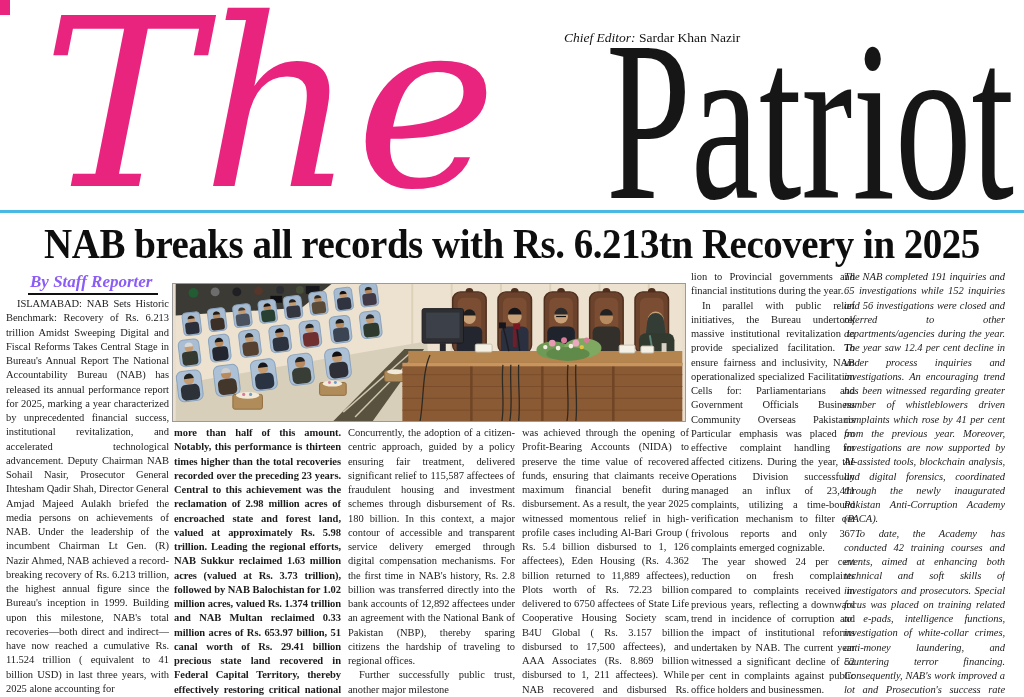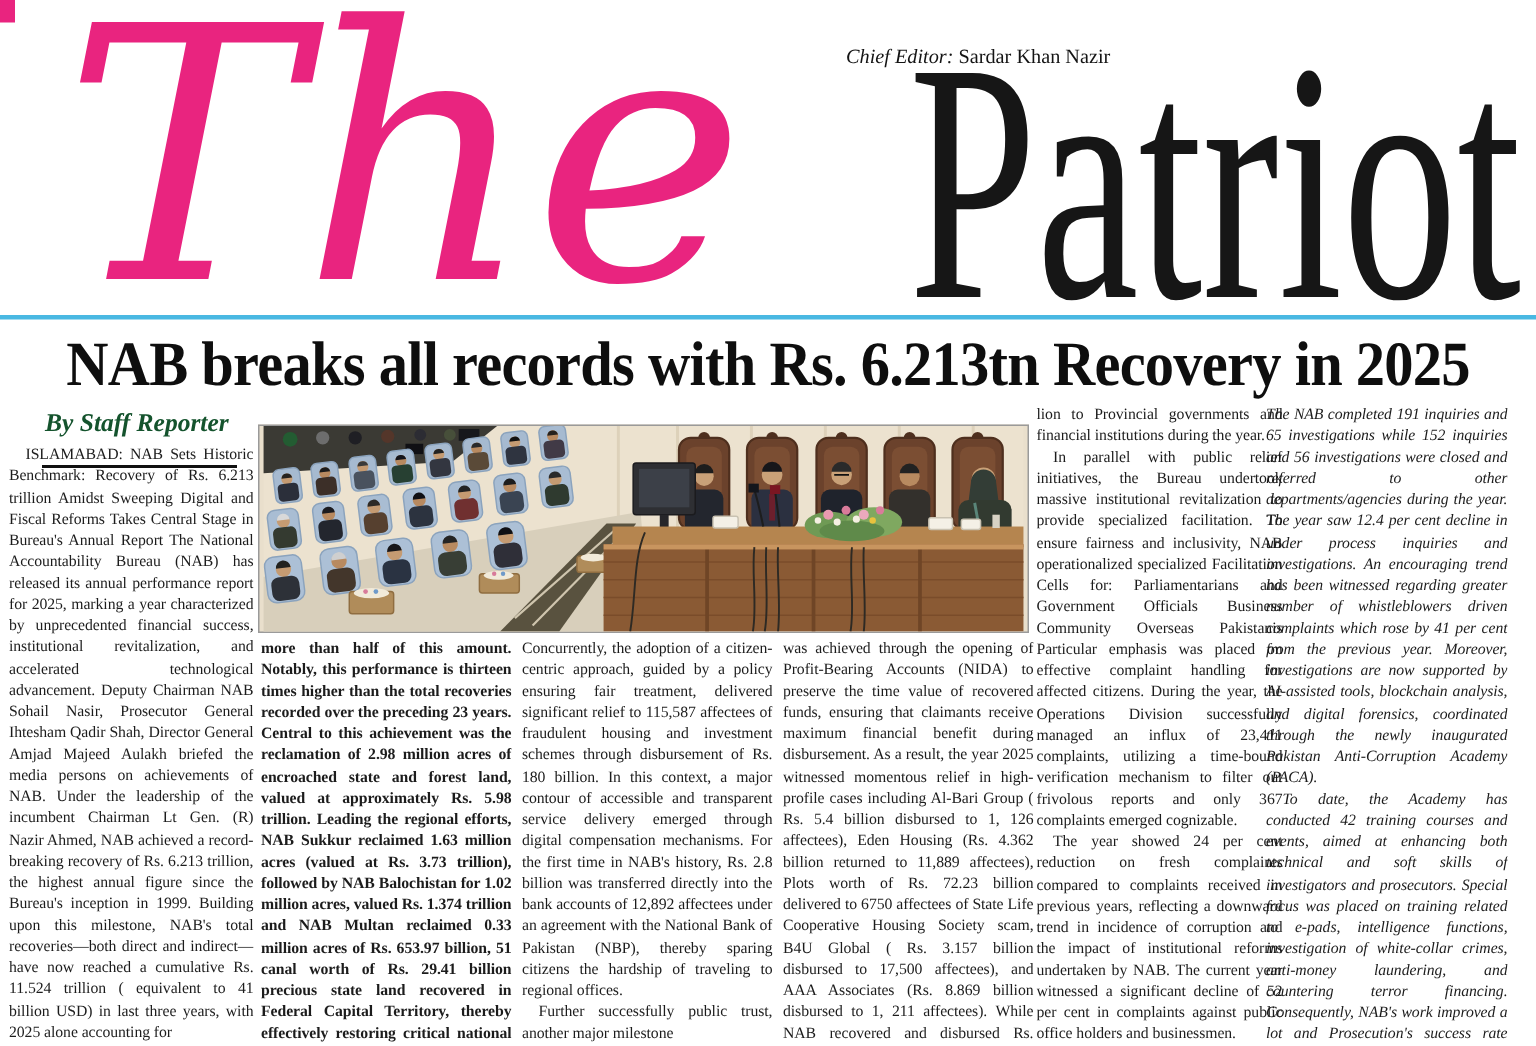--- a/index.html
+++ b/index.html
@@ -23,22 +23,22 @@
 
   
   .headline {
     position: absolute; left: 0; top: 219px; width: 1024px; text-align: center;
     font-family: "Liberation Serif", serif; font-weight: 700; font-size: 39px;
     letter-spacing: -0.5px; color: #0e0e0e; transform: scaleY(1.08); transform-origin: top;
   }
   .byline {
     position: absolute; left: 28px; top: 272px;
     font-family: "Liberation Serif", serif; font-weight: 700; font-style: italic;
-    font-size: 17px; color: #14532d;
-    border-bottom: 2.5px solid #101010; padding: 0 6px 18px 2px;
+    font-size: 17px; color: #8b5cf6;
+    border-bottom: 2.5px solid #101010; padding: 0 6px 1px 2px;
   }
 
   
   .photo {
     position: absolute; left: 172px; top: 283px; width: 514px; height: 139px;
     border: 1px solid #9a9a9a; background: #e9dfcc;
   }
 
   
   .col {

